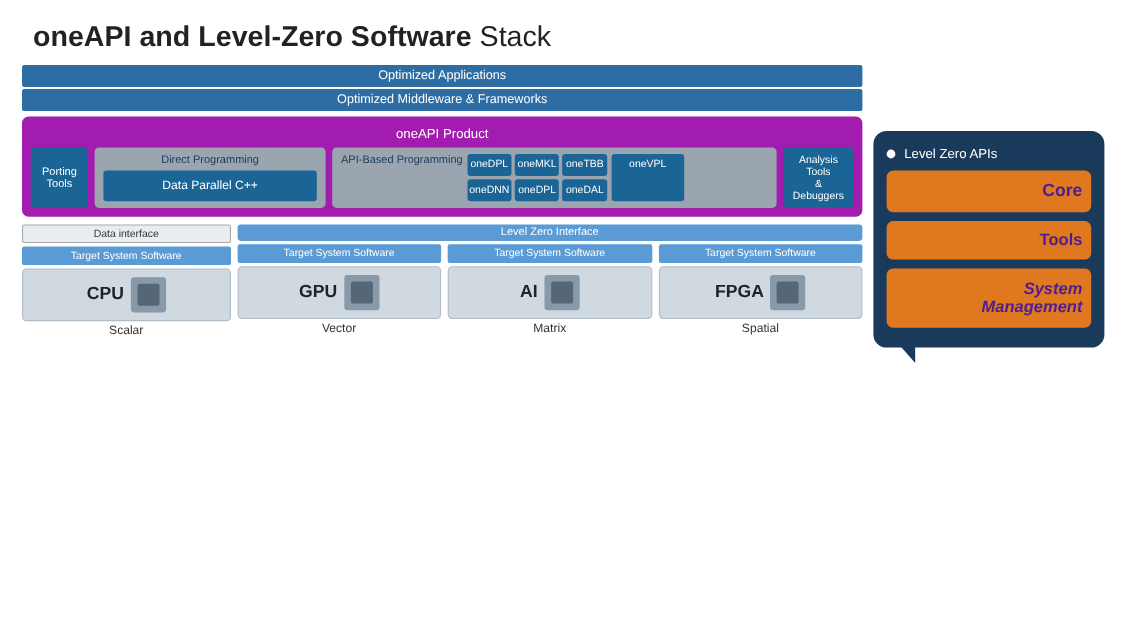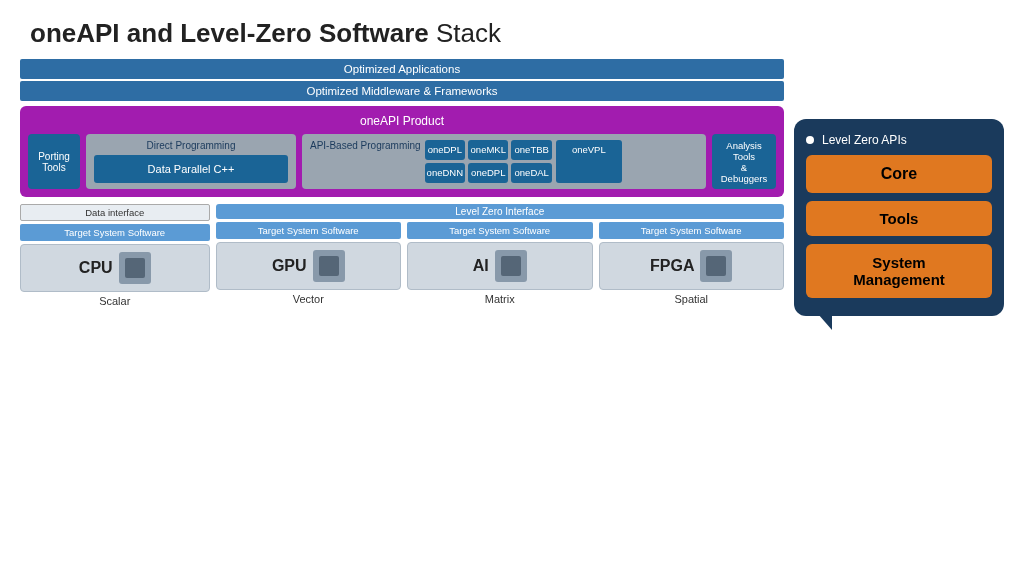--- a/index.html
+++ b/index.html
@@ -288,36 +288,37 @@
     .bullet-dot {
       width: 8px;
       height: 8px;
       background: #fff;
       border-radius: 50%;
       flex-shrink: 0;
     }
 
     .lz-button {
       background: #e07820;
-      color: #000000;
-      text-align: center;
+      color: #4c1d95;
+      text-align: right;
       font-size: 16px;
       font-weight: 600;
       padding: 10px 8px;
       border-radius: 6px;
     }
 
     .lz-button.small {
       font-size: 15px;
       padding: 9px 8px;
     }
 
     .lz-button.system-mgmt {
       font-size: 15px;
       padding: 10px 8px;
+      font-style: italic;
     }
 
     .bottom-compute-full {
       display: flex;
       flex-direction: row;
       gap: 6px;
     }
 
     .host-unit {
       flex: 1;

